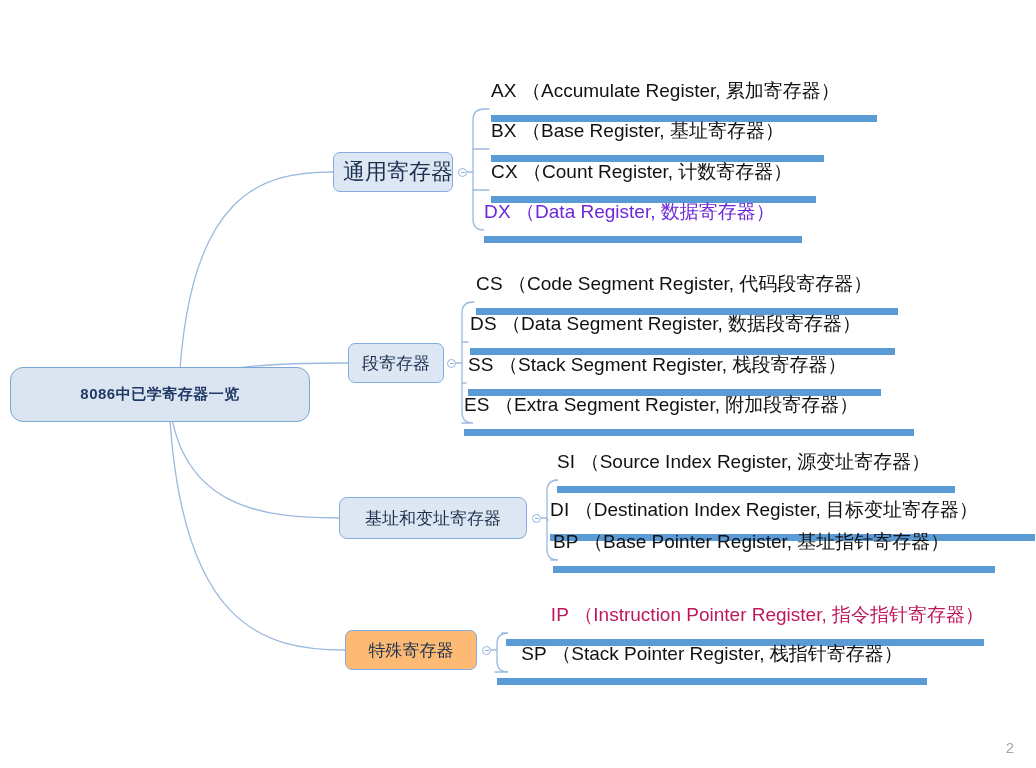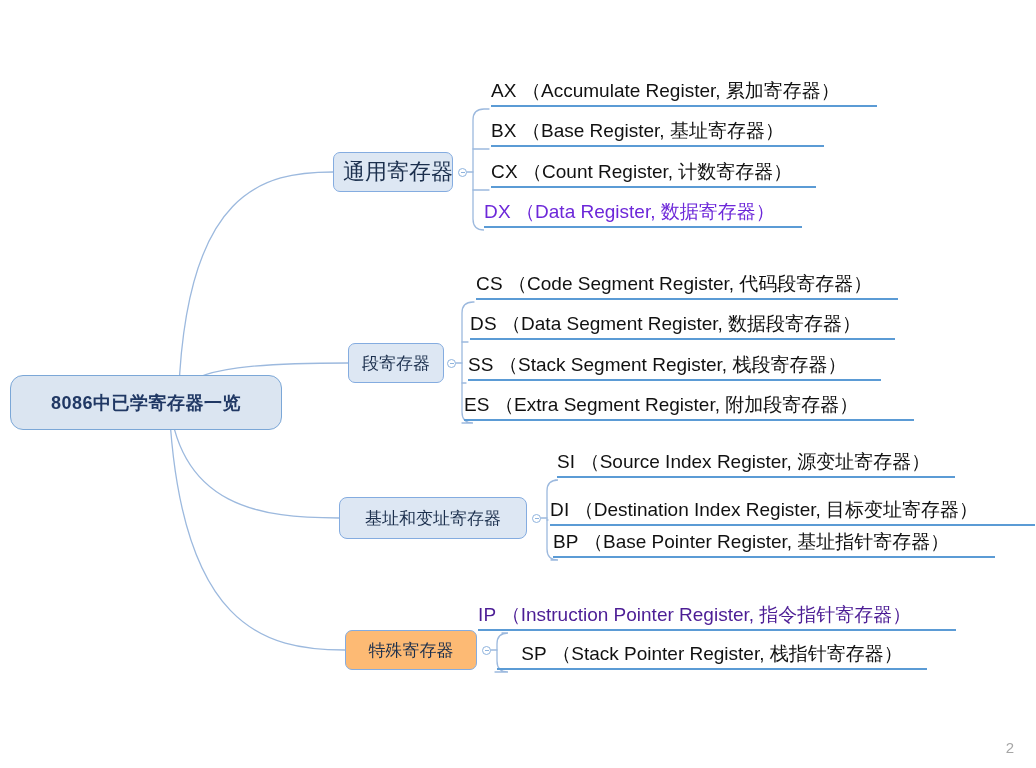--- a/index.html
+++ b/index.html
@@ -81,22 +81,22 @@
     height: 1px;
     background: #8fb4de;
   }
 
   
   .leaf {
     position: absolute;
     white-space: nowrap;
     color: #111111;
     box-sizing: border-box;
-    padding-bottom: 1px;
-    border-bottom: 2px solid #d946ef;
+    padding-bottom: 11px;
+    border-bottom: 7px solid #d946ef;
   }
   .leaf .mn {
     letter-spacing: 0.2px;
   }
 
   
   .page-number {
     position: absolute;
     right: 22px;
     bottom: 12px;
@@ -122,21 +122,21 @@
       <path d="M 456 363 L 462 363" fill="none" stroke="#9cb9de" stroke-width="1.3" stroke-linecap="round"></path>
       <path d="M 168.64 394.5 C 177.158 508.12, 262.338 518, 339 518" fill="none" stroke="#9cb9de" stroke-width="1.3" stroke-linecap="round"></path>
       <path d="M 555 480 L 558 480 Q 547 480, 547 491 L 547 549 Q 547 560, 558 560 L 551 560" fill="none" stroke="#9cb9de" stroke-width="1.3" stroke-linecap="round"></path>
       <path d="M 548 520 L 547 520" fill="none" stroke="#9cb9de" stroke-width="1.3" stroke-linecap="round"></path>
       <path d="M 541 518 L 547 518" fill="none" stroke="#9cb9de" stroke-width="1.3" stroke-linecap="round"></path>
       <path d="M 168.64 394.5 C 177.458 629.56, 265.63800000000003 650, 345 650" fill="none" stroke="#9cb9de" stroke-width="1.3" stroke-linecap="round"></path>
       <path d="M 502 633 L 508 633 Q 497 633, 497 644 L 497 661 Q 497 672, 508 672 L 495 672" fill="none" stroke="#9cb9de" stroke-width="1.3" stroke-linecap="round"></path>
       <path d="M 491 650 L 497 650" fill="none" stroke="#9cb9de" stroke-width="1.3" stroke-linecap="round"></path>
     </svg>
 
-  <div class="root-node" id="root-node" style="left: 10px; top: 367px; width: 272px; height: 55px; font-size: 18px; background: rgb(219, 229, 241); border-color: rgb(123, 167, 215); color: rgb(32, 56, 100); margin-top: 8px;">
+  <div class="root-node" id="root-node" style="left: 10px; top: 367px; width: 300px; height: 55px; font-size: 15px; background: rgb(219, 229, 241); border-color: rgb(123, 167, 215); color: rgb(32, 56, 100);">
     <span>8086中已学寄存器一览</span>
   </div>
 
   <div id="nodes-layer">
       <div class="branch-node" style="left: 333px; top: 152px; width: 120px; height: 40px; font-size: 22px; background: rgb(221, 231, 243); border-color: rgb(132, 172, 224); color: rgb(27, 47, 77); padding-left: 10px;">
         <span>通用寄存器</span>
       </div>
       <div class="toggle-dot" style="left: 458px; top: 167.5px;"></div>
       <div class="leaf" style="left: 491px; top: 78px; width: 386px; font-size: 19px; color: rgb(17, 17, 17); border-bottom-color: rgb(91, 155, 213);"><span class="mn">AX</span> <span>（Accumulate Register, 累加寄存器）</span></div>
       <div class="leaf" style="left: 491px; top: 118px; width: 333px; font-size: 19px; color: rgb(17, 17, 17); border-bottom-color: rgb(91, 155, 213);"><span class="mn">BX</span> <span>（Base Register, 基址寄存器）</span></div>
@@ -154,18 +154,18 @@
         <span>基址和变址寄存器</span>
       </div>
       <div class="toggle-dot" style="left: 532px; top: 513.5px;"></div>
       <div class="leaf" style="left: 557px; top: 449px; width: 398px; font-size: 19px; color: rgb(17, 17, 17); border-bottom-color: rgb(91, 155, 213);"><span class="mn">SI</span> <span>（Source Index Register, 源变址寄存器）</span></div>
       <div class="leaf" style="left: 550px; top: 489px; width: 485px; font-size: 19px; color: rgb(17, 17, 17); border-bottom-color: rgb(91, 155, 213); margin-top: 8px;"><span class="mn">DI</span> <span>（Destination Index Register, 目标变址寄存器）</span></div>
       <div class="leaf" style="left: 553px; top: 529px; width: 442px; font-size: 19px; color: rgb(17, 17, 17); border-bottom-color: rgb(91, 155, 213);"><span class="mn">BP</span> <span>（Base Pointer Register, 基址指针寄存器）</span></div>
       <div class="branch-node" style="left: 345px; top: 630px; width: 132px; height: 40px; font-size: 17px; background: #fdba74; border-color: rgb(132, 172, 224); color: rgb(27, 47, 77);">
         <span>特殊寄存器</span>
       </div>
       <div class="toggle-dot" style="left: 482px; top: 645.5px;"></div>
-      <div class="leaf" style="left: 478px; top: 602px; width: 478px; font-size: 19px; color: #4c1d95; border-bottom-color: rgb(91, 155, 213);"><span class="mn">IP</span> <span>（Instruction Pointer Register, 指令指针寄存器）</span></div>
+      <div class="leaf" style="left: 506px; top: 602px; width: 478px; font-size: 19px; color: #be185d; border-bottom-color: rgb(91, 155, 213); text-align: right;"><span class="mn">IP</span> <span>（Instruction Pointer Register, 指令指针寄存器）</span></div>
       <div class="leaf" style="left: 497px; top: 641px; width: 430px; font-size: 19px; color: rgb(17, 17, 17); border-bottom-color: rgb(91, 155, 213); text-align: center;"><span class="mn">SP</span> <span>（Stack Pointer Register, 栈指针寄存器）</span></div>
     </div>
 
   <div class="page-number">2</div>
 </div>
 
 </body></html>

